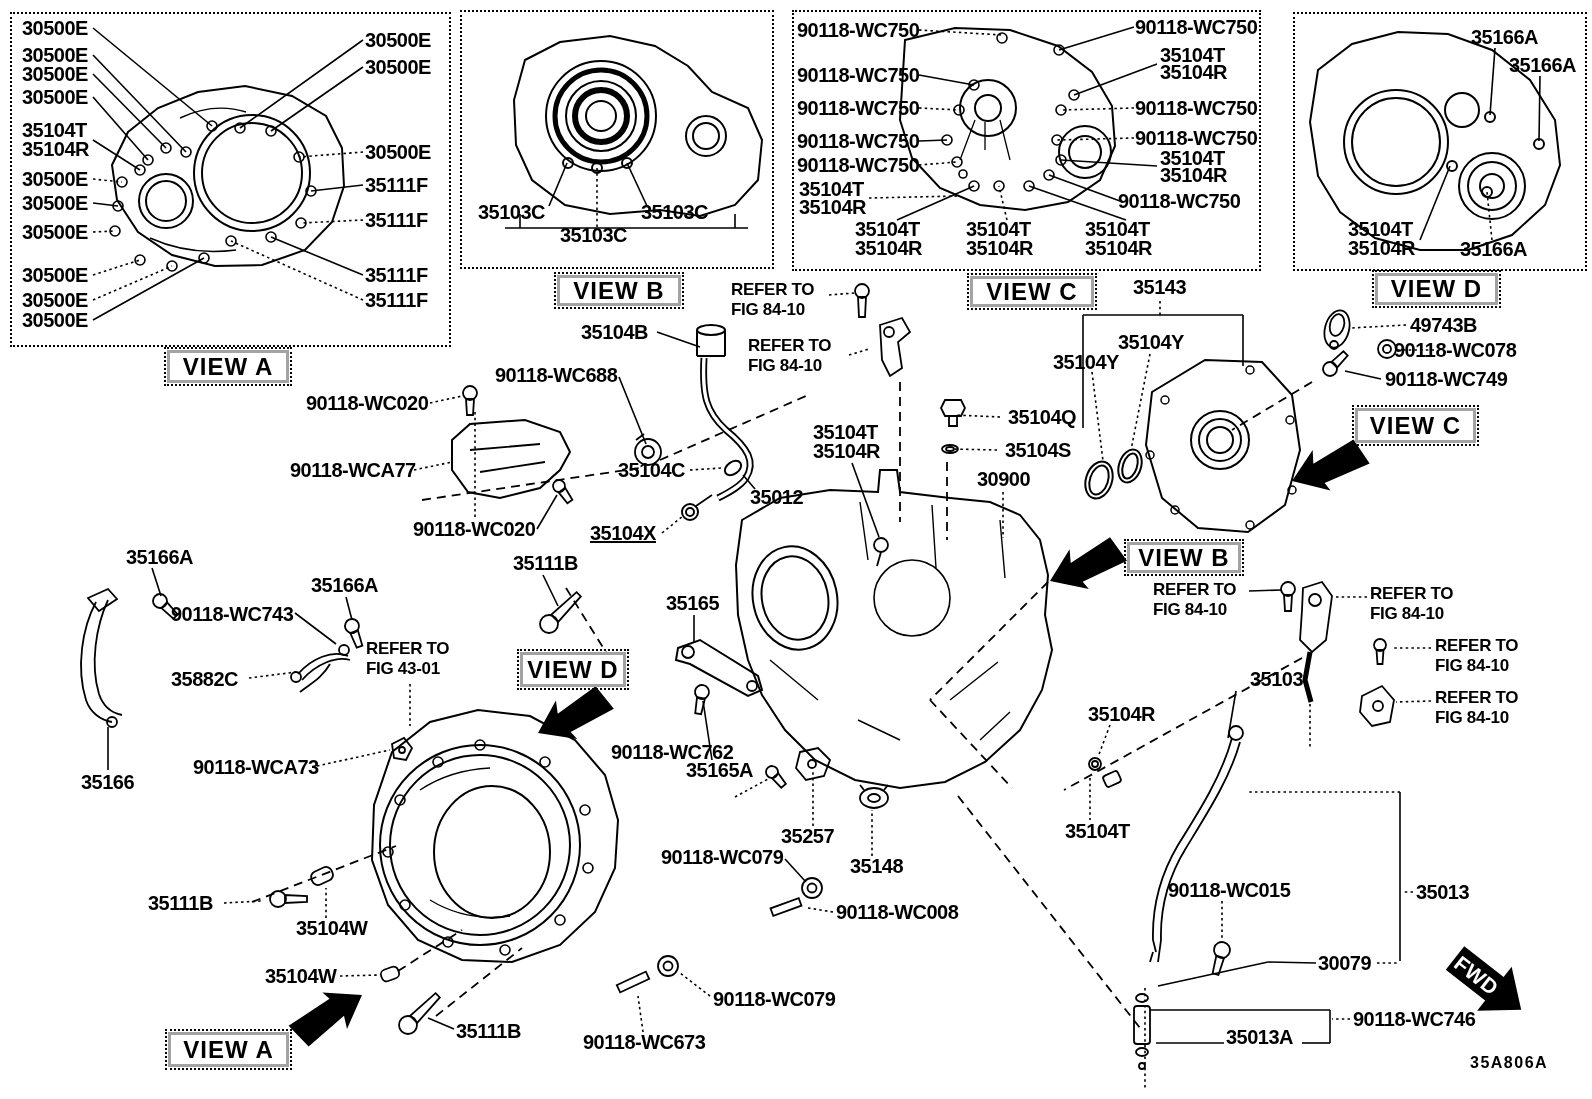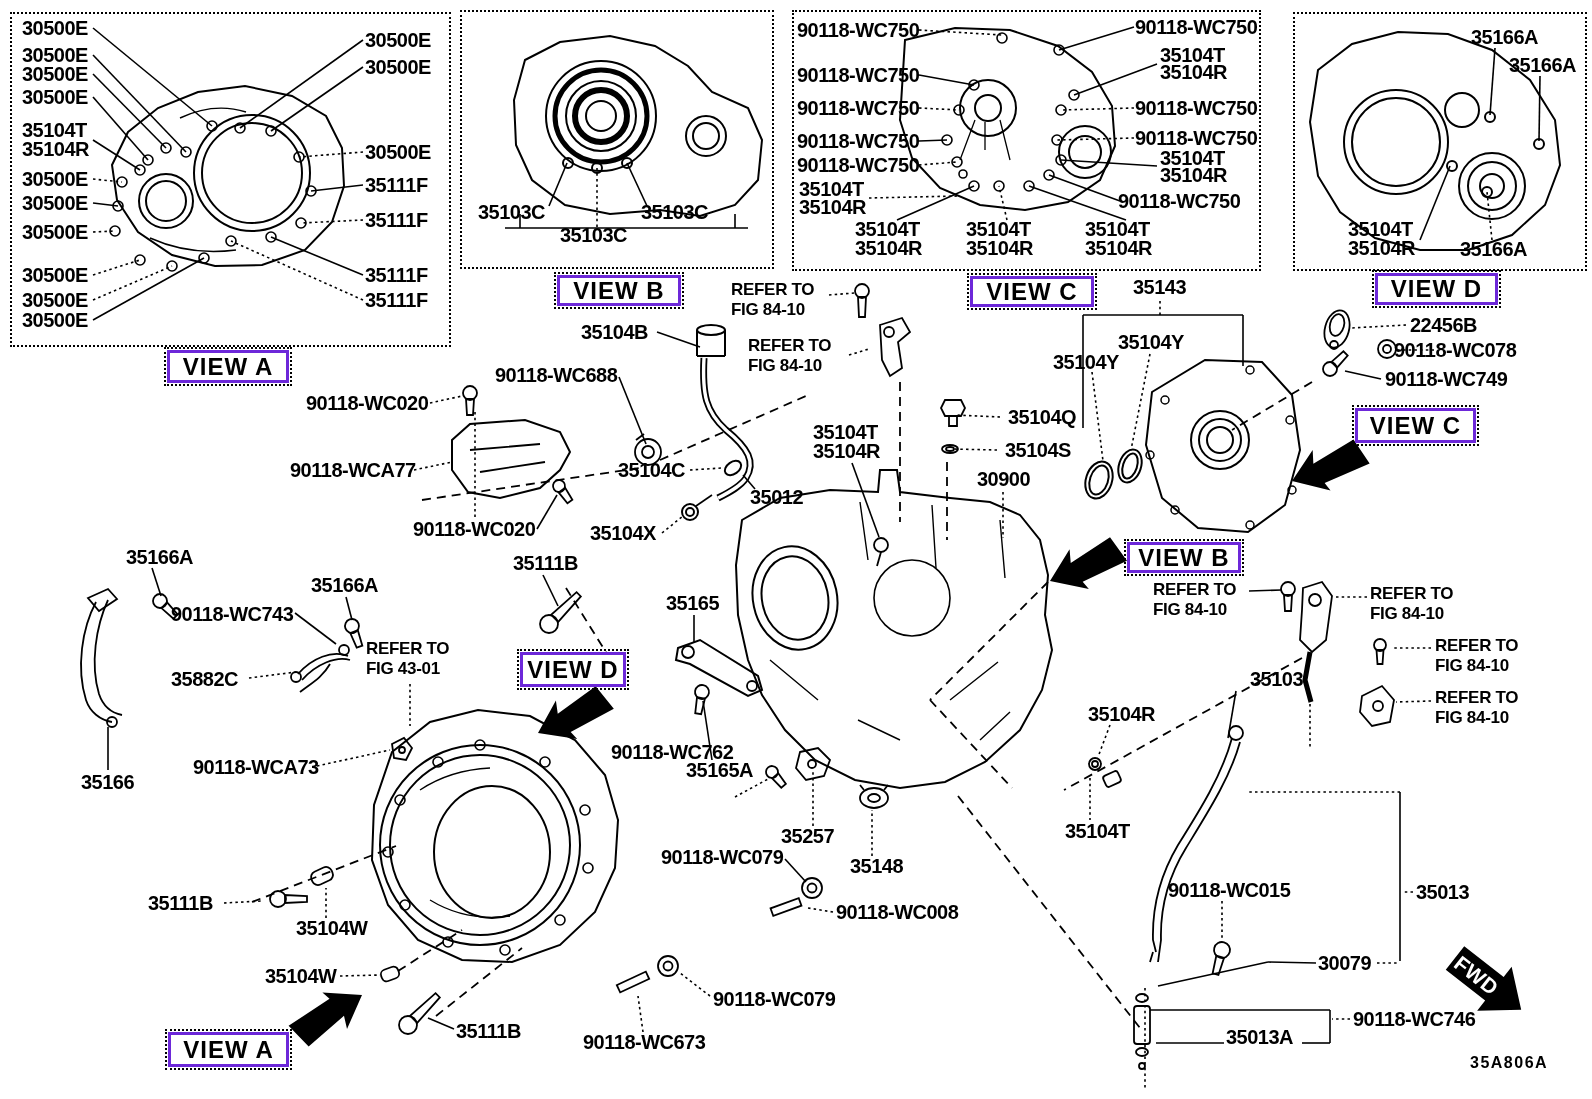--- a/index.html
+++ b/index.html
@@ -1,20 +1,20 @@
 <!DOCTYPE html>
 <html><head>
 <meta charset="utf-8">
 <style>
   html,body{margin:0;padding:0;background:#fff}
   #stage{position:relative;width:1592px;height:1099px;overflow:hidden;
          font-family:"Liberation Sans",sans-serif;color:#000;background:#fff}
   #art{position:absolute;left:0;top:0}
   .viewbox{position:absolute;border:2px dotted #000}
-  .banner{position:absolute;border:3px solid #6d28d9;outline:2px dotted #000;outline-offset:1px;
+  .banner{position:absolute;border:3px solid #a3a3a3;outline:2px dotted #000;outline-offset:1px;
           background:#fff;display:flex;align-items:center;justify-content:center;
           font-weight:bold;font-size:24px;letter-spacing:1px;white-space:pre}
   .plabel{position:absolute;transform:translateY(-50%);font-weight:bold;font-size:20px;
           line-height:1.0;letter-spacing:-0.5px;white-space:pre}
   .plabel.ref{font-size:17px;line-height:1.18;letter-spacing:-0.3px}
   .figcode{position:absolute;left:1470px;top:1054px;font-weight:bold;font-size:16px;letter-spacing:1.5px}
   .ld{stroke:#000;stroke-width:1.6;fill:none}
   .s1{stroke-dasharray:2.5,3.2}
   .s2{stroke-dasharray:9,6;stroke-width:1.8}
   .art-line{stroke:#000;fill:none}
@@ -529,27 +529,27 @@
 FIG 84-10</div>
       <div class="plabel" style="left: 495px; top: 375px;">90118-WC688</div>
       <div class="plabel" style="left: 306px; top: 403px;">90118-WC020</div>
       <div class="plabel" style="left: 1008px; top: 417px;">35104Q</div>
       <div class="plabel" style="left: 1005px; top: 450px;">35104S</div>
       <div class="plabel" style="left: 290px; top: 470px;">90118-WCA77</div>
       <div class="plabel" style="left: 977px; top: 479px;">30900</div>
       <div class="plabel" style="left: 618px; top: 470px;">35104C</div>
       <div class="plabel" style="left: 750px; top: 497px;">35012</div>
       <div class="plabel" style="left: 413px; top: 529px;">90118-WC020</div>
-      <div class="plabel" style="left: 590px; top: 533px;">35104X</div>
+      <div class="plabel" style="left: 590px; top: 533px; text-decoration: underline;">35104X</div>
       <div class="plabel" style="left: 813px; top: 432px;">35104T</div>
       <div class="plabel" style="left: 813px; top: 451px;">35104R</div>
       <div class="plabel" style="left: 1133px; top: 287px;">35143</div>
       <div class="plabel" style="left: 1118px; top: 342px;">35104Y</div>
       <div class="plabel" style="left: 1053px; top: 362px;">35104Y</div>
-      <div class="plabel" style="left: 1410px; top: 325px;">22456B</div>
+      <div class="plabel" style="left: 1410px; top: 325px;">49743B</div>
       <div class="plabel" style="left: 1394px; top: 350px; text-align: right;">90118-WC078</div>
       <div class="plabel" style="left: 1385px; top: 379px;">90118-WC749</div>
       <div class="plabel" style="left: 126px; top: 557px;">35166A</div>
       <div class="plabel" style="left: 513px; top: 563px;">35111B</div>
       <div class="plabel" style="left: 311px; top: 585px;">35166A</div>
       <div class="plabel" style="left: 171px; top: 614px;">90118-WC743</div>
       <div class="plabel" style="left: 171px; top: 679px;">35882C</div>
       <div class="plabel ref" style="left: 366px; top: 659px;">REFER TO
 FIG 43-01</div>
       <div class="plabel" style="left: 193px; top: 767px;">90118-WCA73</div>

